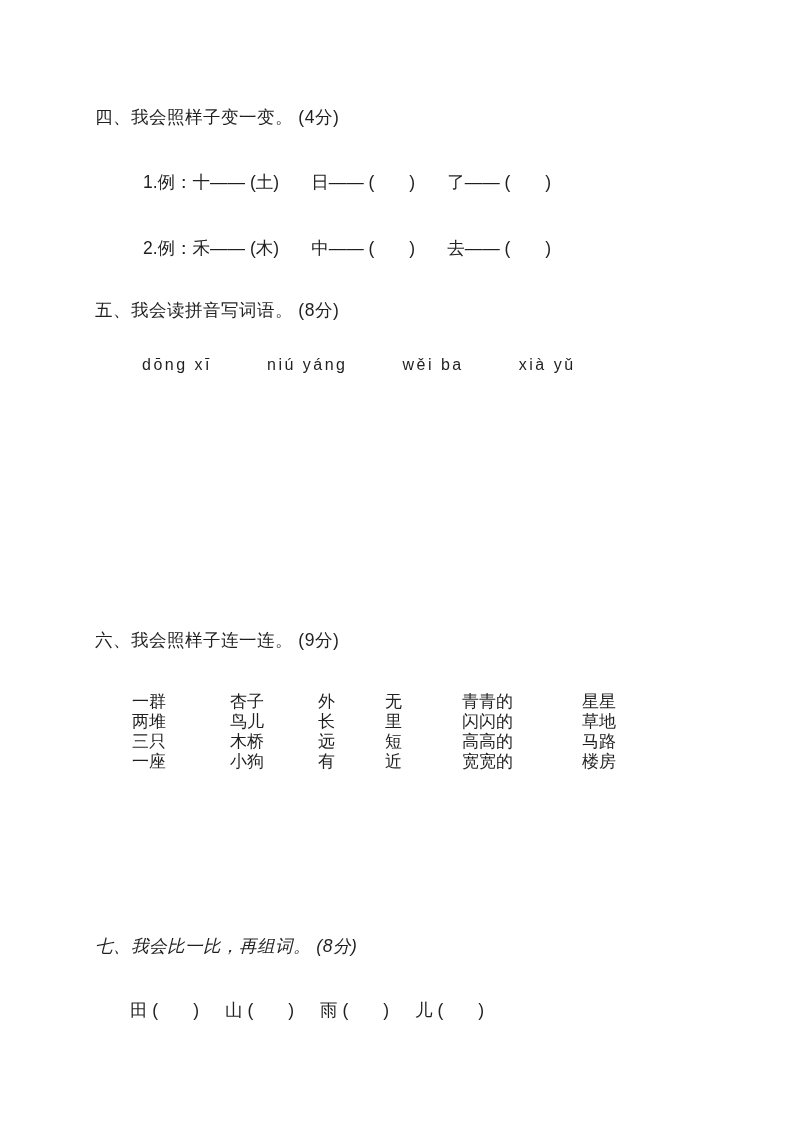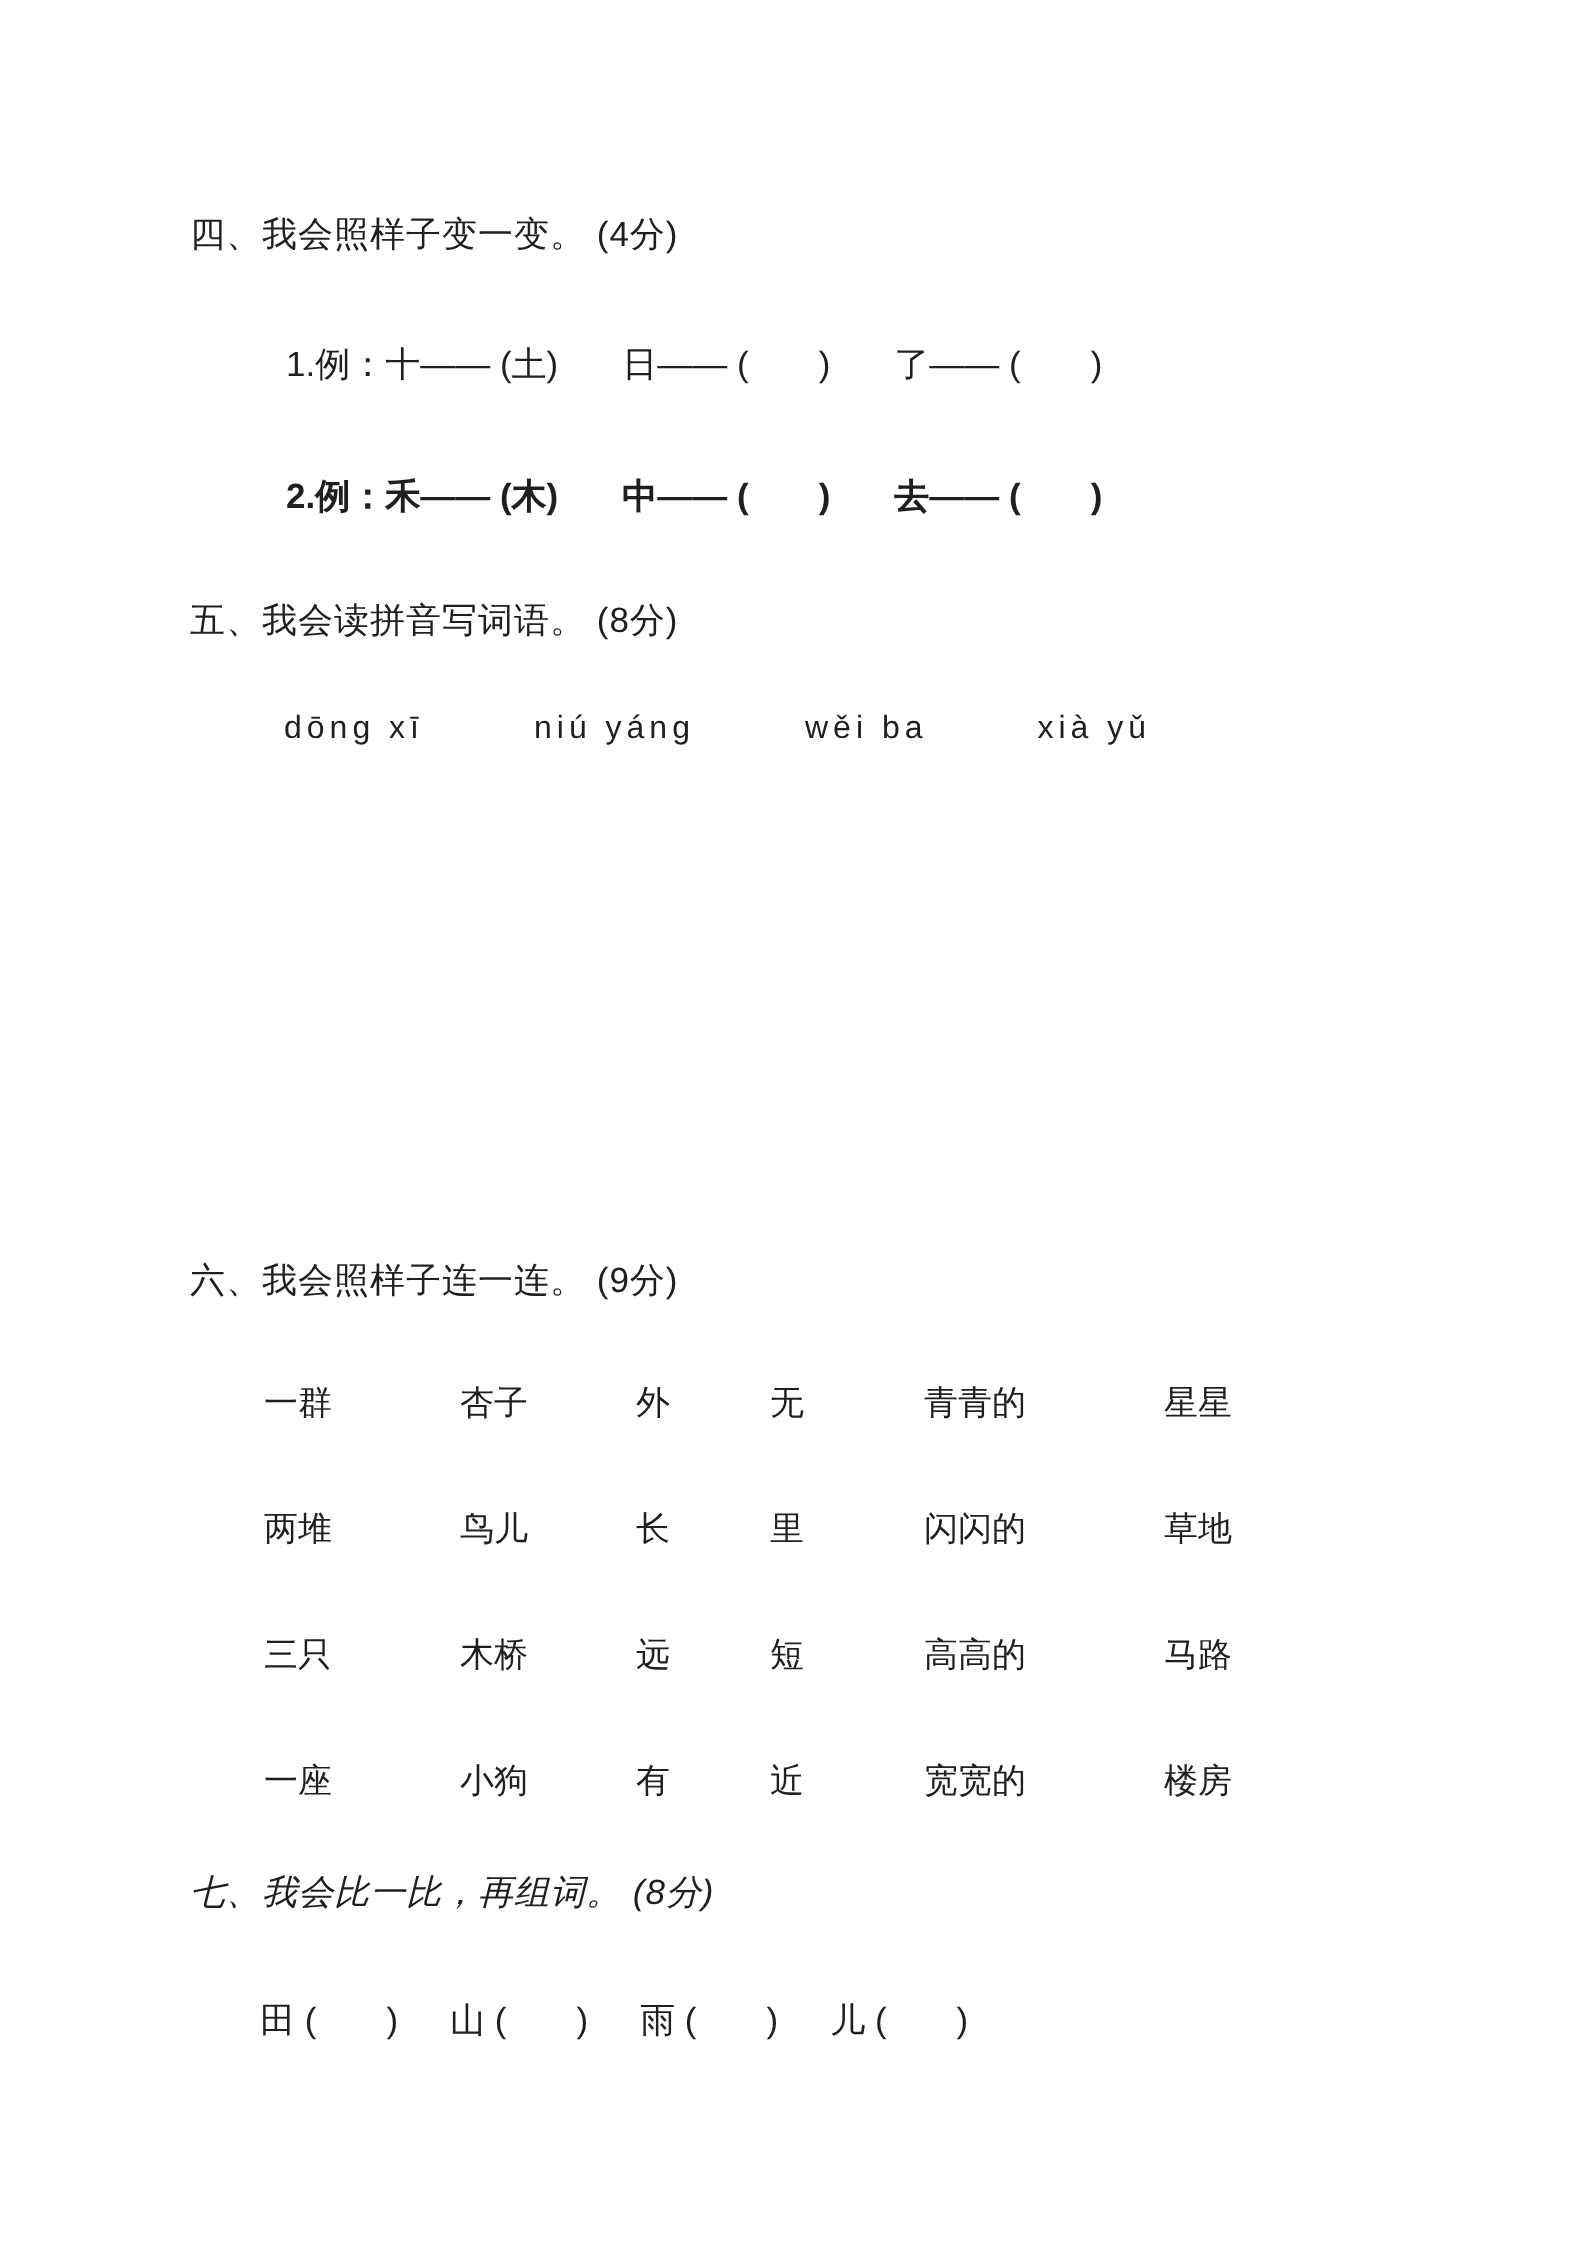--- a/index.html
+++ b/index.html
@@ -29,40 +29,39 @@
     display: flex;
     align-items: baseline;
     font-size: 16px;
     letter-spacing: 2.5px;
   }
   .pinyin-row.r1 { gap: 55px; }
   .pinyin-row.r2 { gap: 48px; }
   .match-grid {
     display: grid;
     grid-template-columns: 98px 88px 67px 77px 120px auto;
-    row-gap: 43px;
     font-size: 17px;
   }
   .match-grid span { height: 20px; }
   .seg, .match-grid span { white-space: pre; }
 </style>
 </head>
 <body>
 
 <div class="sheet">
 
   <div class="abs heading" style="left:95px; top:105px;">四、我会照样子变一变。 (4分)</div>
 
   <div class="abs qline sec4" style="left:143px; top:170px;">
     <span class="seg">1.例：十—— (土)</span>
     <span class="seg">日—— (　　)</span>
     <span class="seg">了—— (　　)</span>
   </div>
 
-  <div class="abs qline sec4" style="left:143px; top:236px;font-weight:bold;">
+  <div class="abs qline sec4" style="left:143px; top:236px;">
     <span class="seg">2.例：禾—— (木)</span>
     <span class="seg">中—— (　　)</span>
     <span class="seg">去—— (　　)</span>
   </div>
 
   <div class="abs heading" style="left:95px; top:298px;">五、我会读拼音写词语。 (8分)</div>
 
   <div class="abs pinyin-row r1" style="left:142px; top:356px;">
     <span class="seg">dōng xī</span>
     <span class="seg">niú yáng</span>

